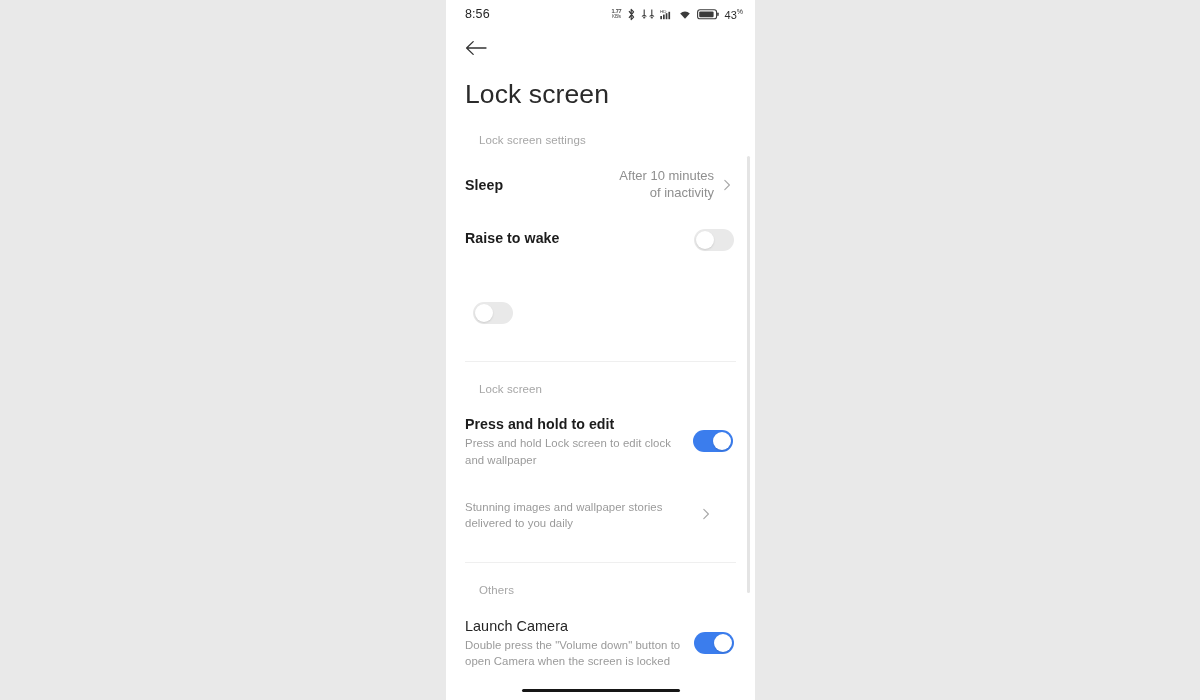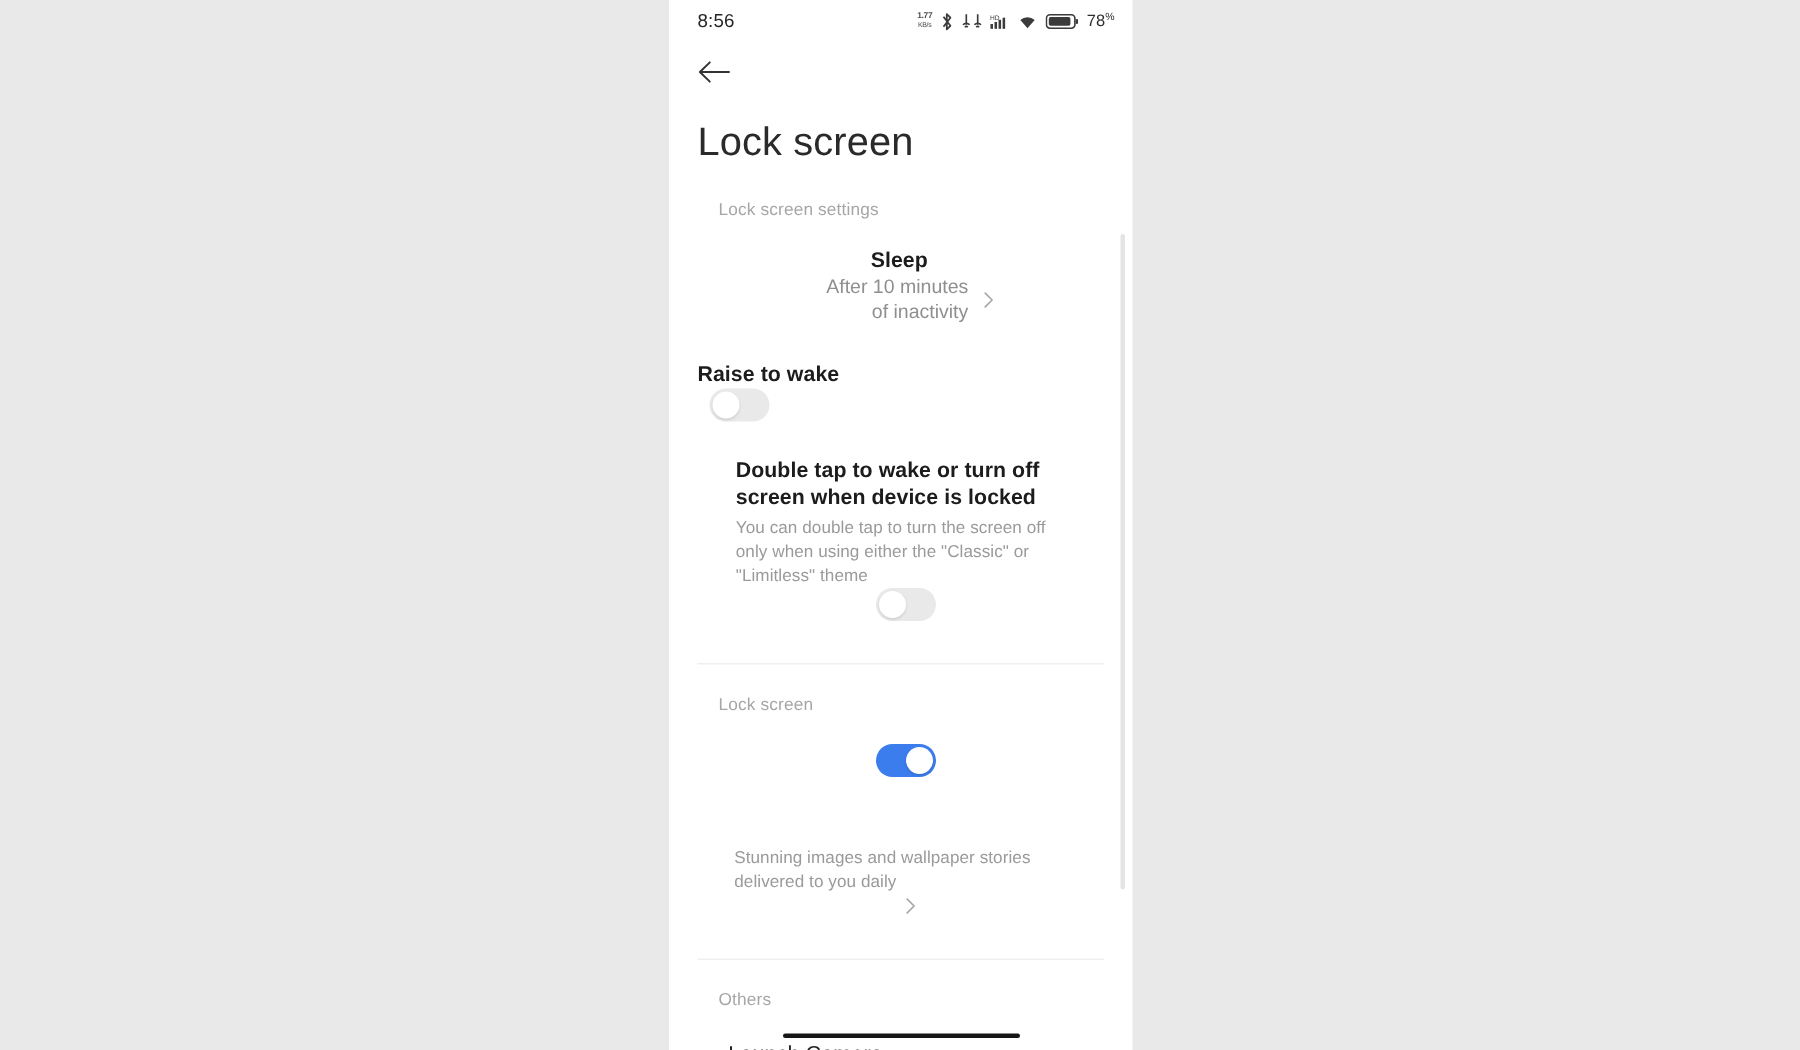--- a/index.html
+++ b/index.html
@@ -87,21 +87,20 @@
     color: #a6a6a6;
     padding-left: 33px;
     letter-spacing: .1px;
   }
 
   .row {
     display: flex;
     align-items: flex-start;
     padding: 0 21px 0 19px;
     min-height: 40px;
-    flex-direction: column;
   }
   .row-main { flex: 1 1 auto; min-width: 0; }
   .row-title {
     font-size: 14.2px;
     font-weight: bold;
     color: #1c1c1c;
     line-height: 1.28;
     letter-spacing: .05px;
   }
   .row-sub {
@@ -212,21 +211,21 @@
         <svg class="sb-ico" width="14" height="11" viewBox="0 0 14 11">
           <path d="M7 9.8 L2.2 4.4 a7 7 0 0 1 9.6 0 Z" fill="#3b3b3b"></path>
         </svg>
 
         <svg class="sb-ico" width="22" height="11" viewBox="0 0 22 11">
           <rect x="0.6" y="0.8" width="19" height="9" rx="2.4" fill="none" stroke="#3b3b3b" stroke-width="1.1"></rect>
           <rect x="2.2" y="2.4" width="14.4" height="5.8" rx="1.2" fill="#3b3b3b"></rect>
           <rect x="20.2" y="3.6" width="1.5" height="3.4" rx=".7" fill="#3b3b3b"></rect>
         </svg>
 
-        <span class="sb-batt-text"><span>78</span><sup>%</sup></span>
+        <span class="sb-batt-text"><span>43</span><sup>%</sup></span>
       </div>
     </div>
 
     <div class="content">
 
       <div class="backrow">
         <svg class="back-arrow" viewBox="0 0 22 18">
           <path d="M21 9 H2 M8.2 2.6 L1.6 9 L8.2 15.4" fill="none" stroke="#333" stroke-width="1.3" stroke-linecap="round" stroke-linejoin="round"></path>
         </svg>
       </div>
@@ -253,37 +252,37 @@
           <div class="row-title">Raise to wake</div>
         </div>
         <div class="row-aside">
           <div class="toggle off">
               <span class="knob"></span>
             </div>
         </div>
       </div>
 
       <div class="row" style="margin-top:24px;align-items:center">
-        <div class="row-main" style="max-width:218px">
-          <div class="row-title">Double tap to wake or turn off screen when device is locked</div>
-          <div class="row-sub">You can double tap to turn the screen off only when using either the "Classic" or "Limitless" theme</div>
-        </div>
         <div class="row-aside">
           <div class="toggle off">
               <span class="knob"></span>
             </div>
         </div>
       </div>
 
       <div class="divider" style="margin-top:28px"></div>
 
       <div style="height:21px"></div>
       <div class="section-label">Lock screen</div>
 
       <div class="row" style="margin-top:20px;align-items:center">
+        <div class="row-main" style="max-width:220px">
+          <div class="row-title">Press and hold to edit</div>
+          <div class="row-sub">Press and hold Lock screen to edit clock and wallpaper</div>
+        </div>
         <div class="row-aside">
           <div class="toggle on">
               <span class="knob"></span>
             </div>
         </div>
       </div>
 
       <div class="row" style="margin-top:26px;align-items:center">
         <div class="row-main" style="max-width:220px">
           <div class="row-sub">Stunning images and wallpaper stories delivered to you daily</div>

